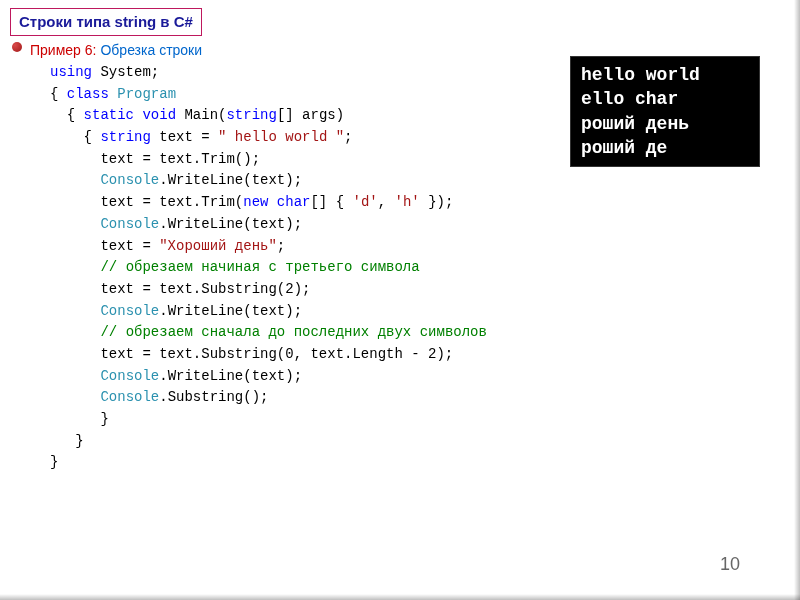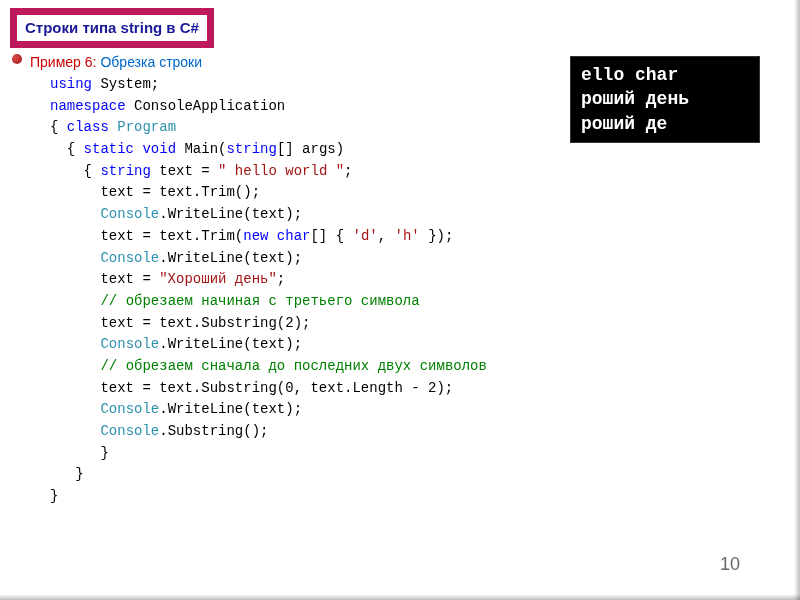--- a/index.html
+++ b/index.html
@@ -11,21 +11,21 @@
       position: relative;
       overflow: hidden;
     }
     .slide {
       width: 100%;
       height: 100%;
       padding: 8px 10px;
       position: relative;
     }
     .title-box {
-      border: 7px solid #be185d;
+      border: 1px solid #be185d;
       padding: 4px 8px;
       margin-bottom: 6px;
       display: inline-block;
     }
     .title-text {
       font-size: 15px;
       font-weight: bold;
       color: #1a1a99;
     }
     .subtitle-row {
@@ -109,21 +109,20 @@
   </div>
 
   <div class="subtitle-row">
     <span class="bullet"></span>
     <span class="subtitle-red">Пример 6:</span>
     <span class="subtitle-blue">Обрезка строки</span>
   </div>
 
   <div class="code-area">
     <div class="code-line"><span class="kw-blue">using</span><span> System;</span></div>
-    <div class="code-line"><span class="kw-blue">namespace</span><span> ConsoleApplication</span></div>
     <div class="code-line"><span>{ </span><span class="kw-blue">class</span><span> </span><span class="kw-teal">Program</span></div>
     <div class="code-line"><span>  { </span><span class="kw-blue">static</span><span> </span><span class="kw-blue">void</span><span> Main(</span><span class="kw-blue">string</span><span>[] args)</span></div>
     <div class="code-line"><span>    { </span><span class="kw-blue">string</span><span> text = </span><span class="str-red">" hello world "</span><span>;</span></div>
     <div class="code-line">      text = text.Trim();</div>
     <div class="code-line"><span>      </span><span class="kw-teal">Console</span><span>.WriteLine(text);</span></div>
     <div class="code-line"><span>      text = text.Trim(</span><span class="kw-blue">new</span><span> </span><span class="kw-blue">char</span><span>[] { </span><span class="str-red">'d'</span><span>, </span><span class="str-red">'h'</span><span> });</span></div>
     <div class="code-line"><span>      </span><span class="kw-teal">Console</span><span>.WriteLine(text);</span></div>
     <div class="code-line"><span>      text = </span><span class="str-red">"Хороший день"</span><span>;</span></div>
     <div class="code-line"><span>      </span><span class="comment-green">// обрезаем начиная с третьего символа</span></div>
     <div class="code-line">      text = text.Substring(2);</div>
@@ -131,20 +130,21 @@
     <div class="code-line"><span>      </span><span class="comment-green">// обрезаем сначала до последних двух символов</span></div>
     <div class="code-line">      text = text.Substring(0, text.Length - 2);</div>
     <div class="code-line"><span>      </span><span class="kw-teal">Console</span><span>.WriteLine(text);</span></div>
     <div class="code-line"><span>      </span><span class="kw-teal">Console</span><span>.Substring();</span></div>
     <div class="code-line">      }</div>
     <div class="code-line">   }</div>
     <div class="code-line">}</div>
   </div>
 
   <div class="console-box">
+    <div>hello world</div>
     <div>ello char</div>
     <div>роший день</div>
     <div>роший де</div>
   </div>
 
   <div class="page-num">10</div>
 
   <div class="shadow-edge-right"></div>
   <div class="shadow-edge-bottom"></div>
 </div>

